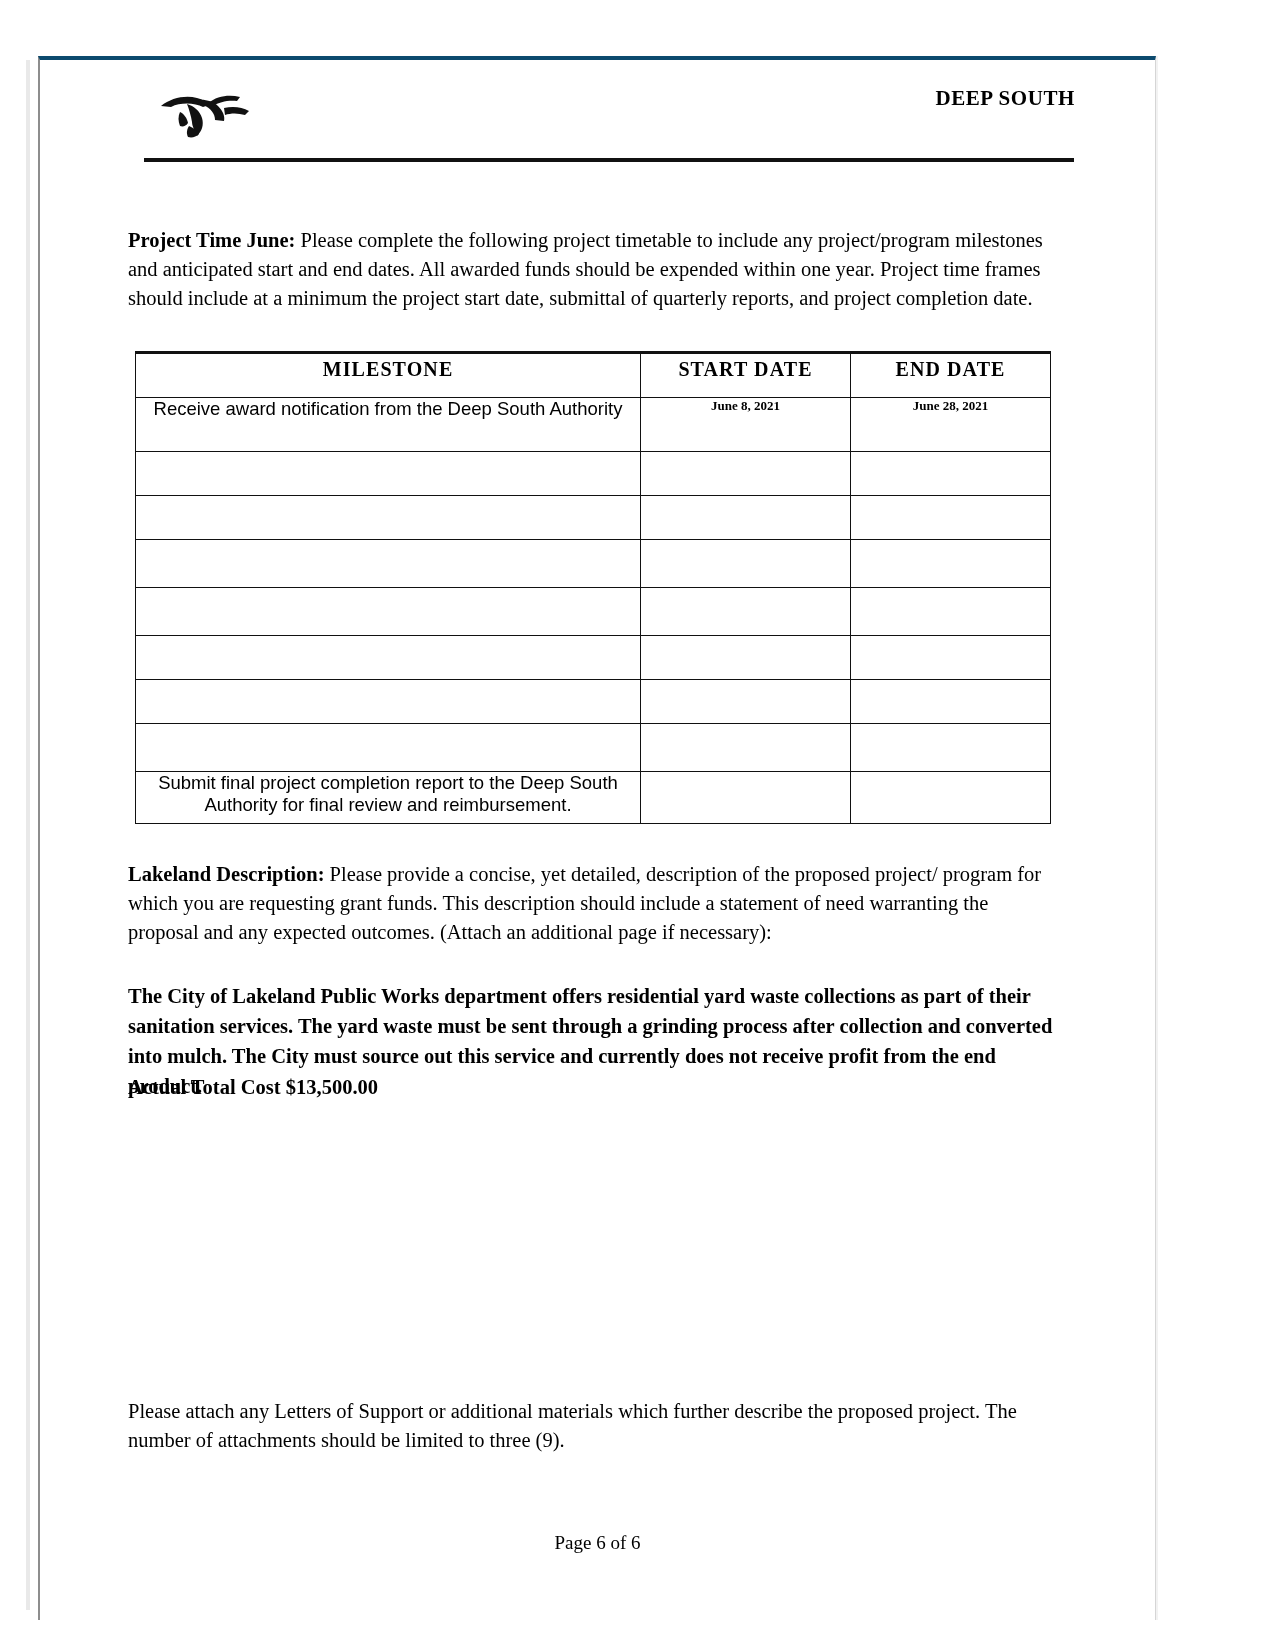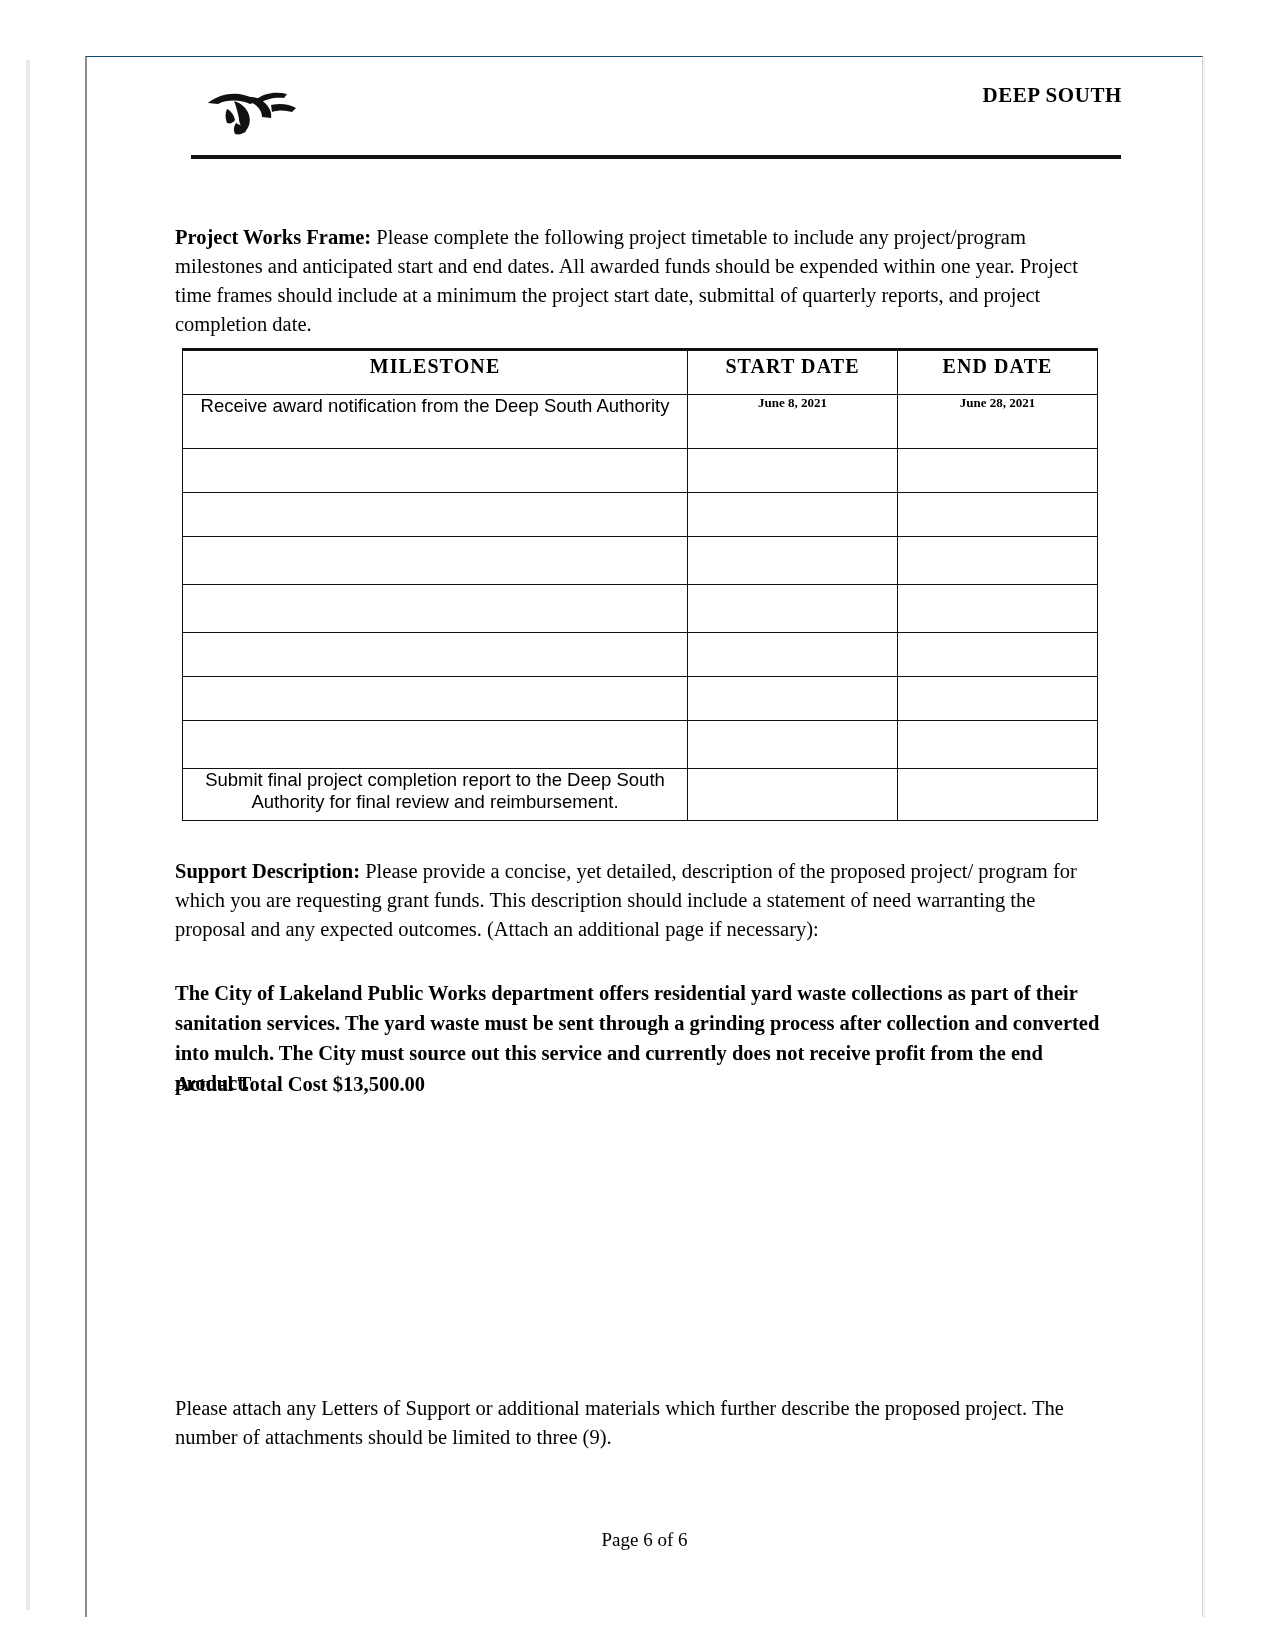--- a/index.html
+++ b/index.html
@@ -23,23 +23,22 @@
     background: #ffffff;
   }
   .page-sheet {
     position: absolute;
     left: 38px;
     top: 56px;
     width: 1115px;
     height: 1560px;
     background: #ffffff;
     border-left: 2px solid #8d8d8d;
-    border-top: 1px solid #0c4a6e;
+    border-top: 4px solid #0c4a6e;
     box-shadow: 2px 0 0 rgba(0,0,0,0.05);
-    margin-left: 47px;
   }
   .page-sheet.edge-right {
     border-right: 1px solid #d5d5d5;
   }
   .scan-edge-left {
     position: absolute;
     left: 26px;
     top: 60px;
     width: 4px;
     height: 1550px;
@@ -234,21 +233,21 @@
           </g>
         </svg>
       </div>
       <div class="header-lines">
         <div class="header-line1">DEEP SOUTH</div>
       </div>
     </div>
     <div class="header-rule"></div>
 
     <div class="para" id="intro-para">
-      <b>Project Works Frame:</b><span> Please complete the following project timetable to include any project/program milestones and anticipated start and end dates.  All awarded funds should be expended within one year.  Project time frames should include at a minimum the project start date, submittal of quarterly reports, and project completion date.</span>
+      <b>Project Time June:</b><span> Please complete the following project timetable to include any project/program milestones and anticipated start and end dates.  All awarded funds should be expended within one year.  Project time frames should include at a minimum the project start date, submittal of quarterly reports, and project completion date.</span>
     </div>
 
     <div class="timetable-wrap">
       <table class="timetable">
         <colgroup>
           <col class="col-milestone">
           <col class="col-start">
           <col class="col-end">
         </colgroup>
         <thead>
@@ -302,21 +301,21 @@
           <tr class="row-last">
             <td class="cell-milestone">Submit final project completion report to the Deep South Authority for final review and reimbursement.</td>
             <td class="cell-date"></td>
             <td class="cell-date"></td>
           </tr>
         </tbody>
       </table>
     </div>
 
     <div class="para" id="desc-prompt">
-      <b>Support Description:</b><span>  Please provide a concise, yet detailed, description of the proposed project/ program for which you are requesting grant funds.  This description should include a statement of need warranting the proposal and any expected outcomes.  (Attach an additional page if necessary):</span>
+      <b>Lakeland Description:</b><span>  Please provide a concise, yet detailed, description of the proposed project/ program for which you are requesting grant funds.  This description should include a statement of need warranting the proposal and any expected outcomes.  (Attach an additional page if necessary):</span>
     </div>
 
     <div class="para" id="desc-answer">The City of Lakeland Public Works department offers residential yard waste collections as part of their sanitation services.  The yard waste must be sent through a grinding process after collection and converted into mulch.  The City must source out this service and currently does not receive profit from the end product.</div>
 
     <div class="para" id="total-cost">Actual Total Cost $13,500.00</div>
 
     <div class="para" id="attach-note">Please attach any Letters of Support or additional materials which further describe the proposed project.  The number of attachments should be limited to three (9).</div>
 
     <div class="page-footer">Page 6 of 6</div>
 

